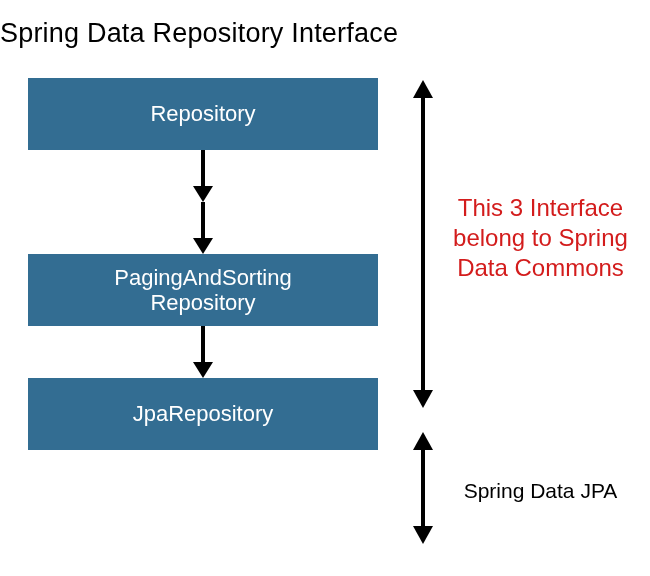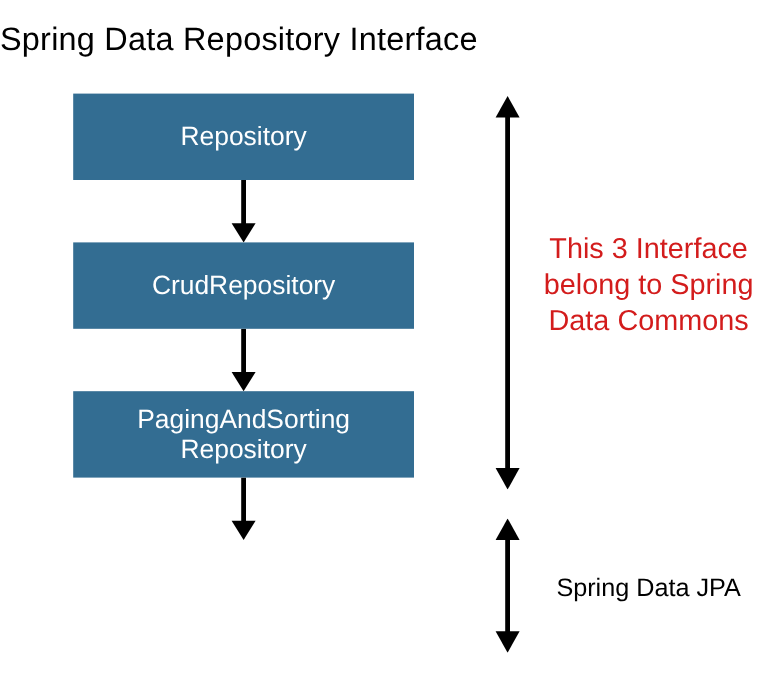--- a/index.html
+++ b/index.html
@@ -25,21 +25,21 @@
   .main-col {
     position: absolute;
     left: 28px;
     top: 78px;
     width: 350px;
     display: flex;
     flex-direction: column;
     align-items: center;
   }
   .box {
-    width: 284px;
+    width: 350px;
     height: 72px;
     background: #336d92;
     color: #ffffff;
     display: flex;
     align-items: center;
     justify-content: center;
     text-align: center;
     font-size: 22px;
     font-weight: 400;
     line-height: 1.15;
@@ -97,38 +97,38 @@
 
   <div class="box">Repository</div>
 
   <div class="arrow-down">
     <svg width="30" height="52" viewBox="0 0 30 52">
       <line x1="15" y1="0" x2="15" y2="38" stroke="#000" stroke-width="4"></line>
       <polygon points="15,52 5,36 25,36" fill="#000"></polygon>
     </svg>
   </div>
 
-  <div class="box">CrudRepository</div>
 
   <div class="arrow-down">
     <svg width="30" height="52" viewBox="0 0 30 52">
       <line x1="15" y1="0" x2="15" y2="38" stroke="#000" stroke-width="4"></line>
       <polygon points="15,52 5,36 25,36" fill="#000"></polygon>
     </svg>
   </div>
 
   <div class="box">PagingAndSorting<br>Repository</div>
 
   <div class="arrow-down">
     <svg width="30" height="52" viewBox="0 0 30 52">
       <line x1="15" y1="0" x2="15" y2="38" stroke="#000" stroke-width="4"></line>
       <polygon points="15,52 5,36 25,36" fill="#000"></polygon>
     </svg>
   </div>
 
+  <div class="box">JpaRepository</div>
 
 </div>
 
 <div class="right-arrow-1">
   <svg width="30" height="328" viewBox="0 0 30 328">
     <line x1="15" y1="14" x2="15" y2="314" stroke="#000" stroke-width="4"></line>
     <polygon points="15,0 5,18 25,18" fill="#000"></polygon>
     <polygon points="15,328 5,310 25,310" fill="#000"></polygon>
   </svg>
 </div>

